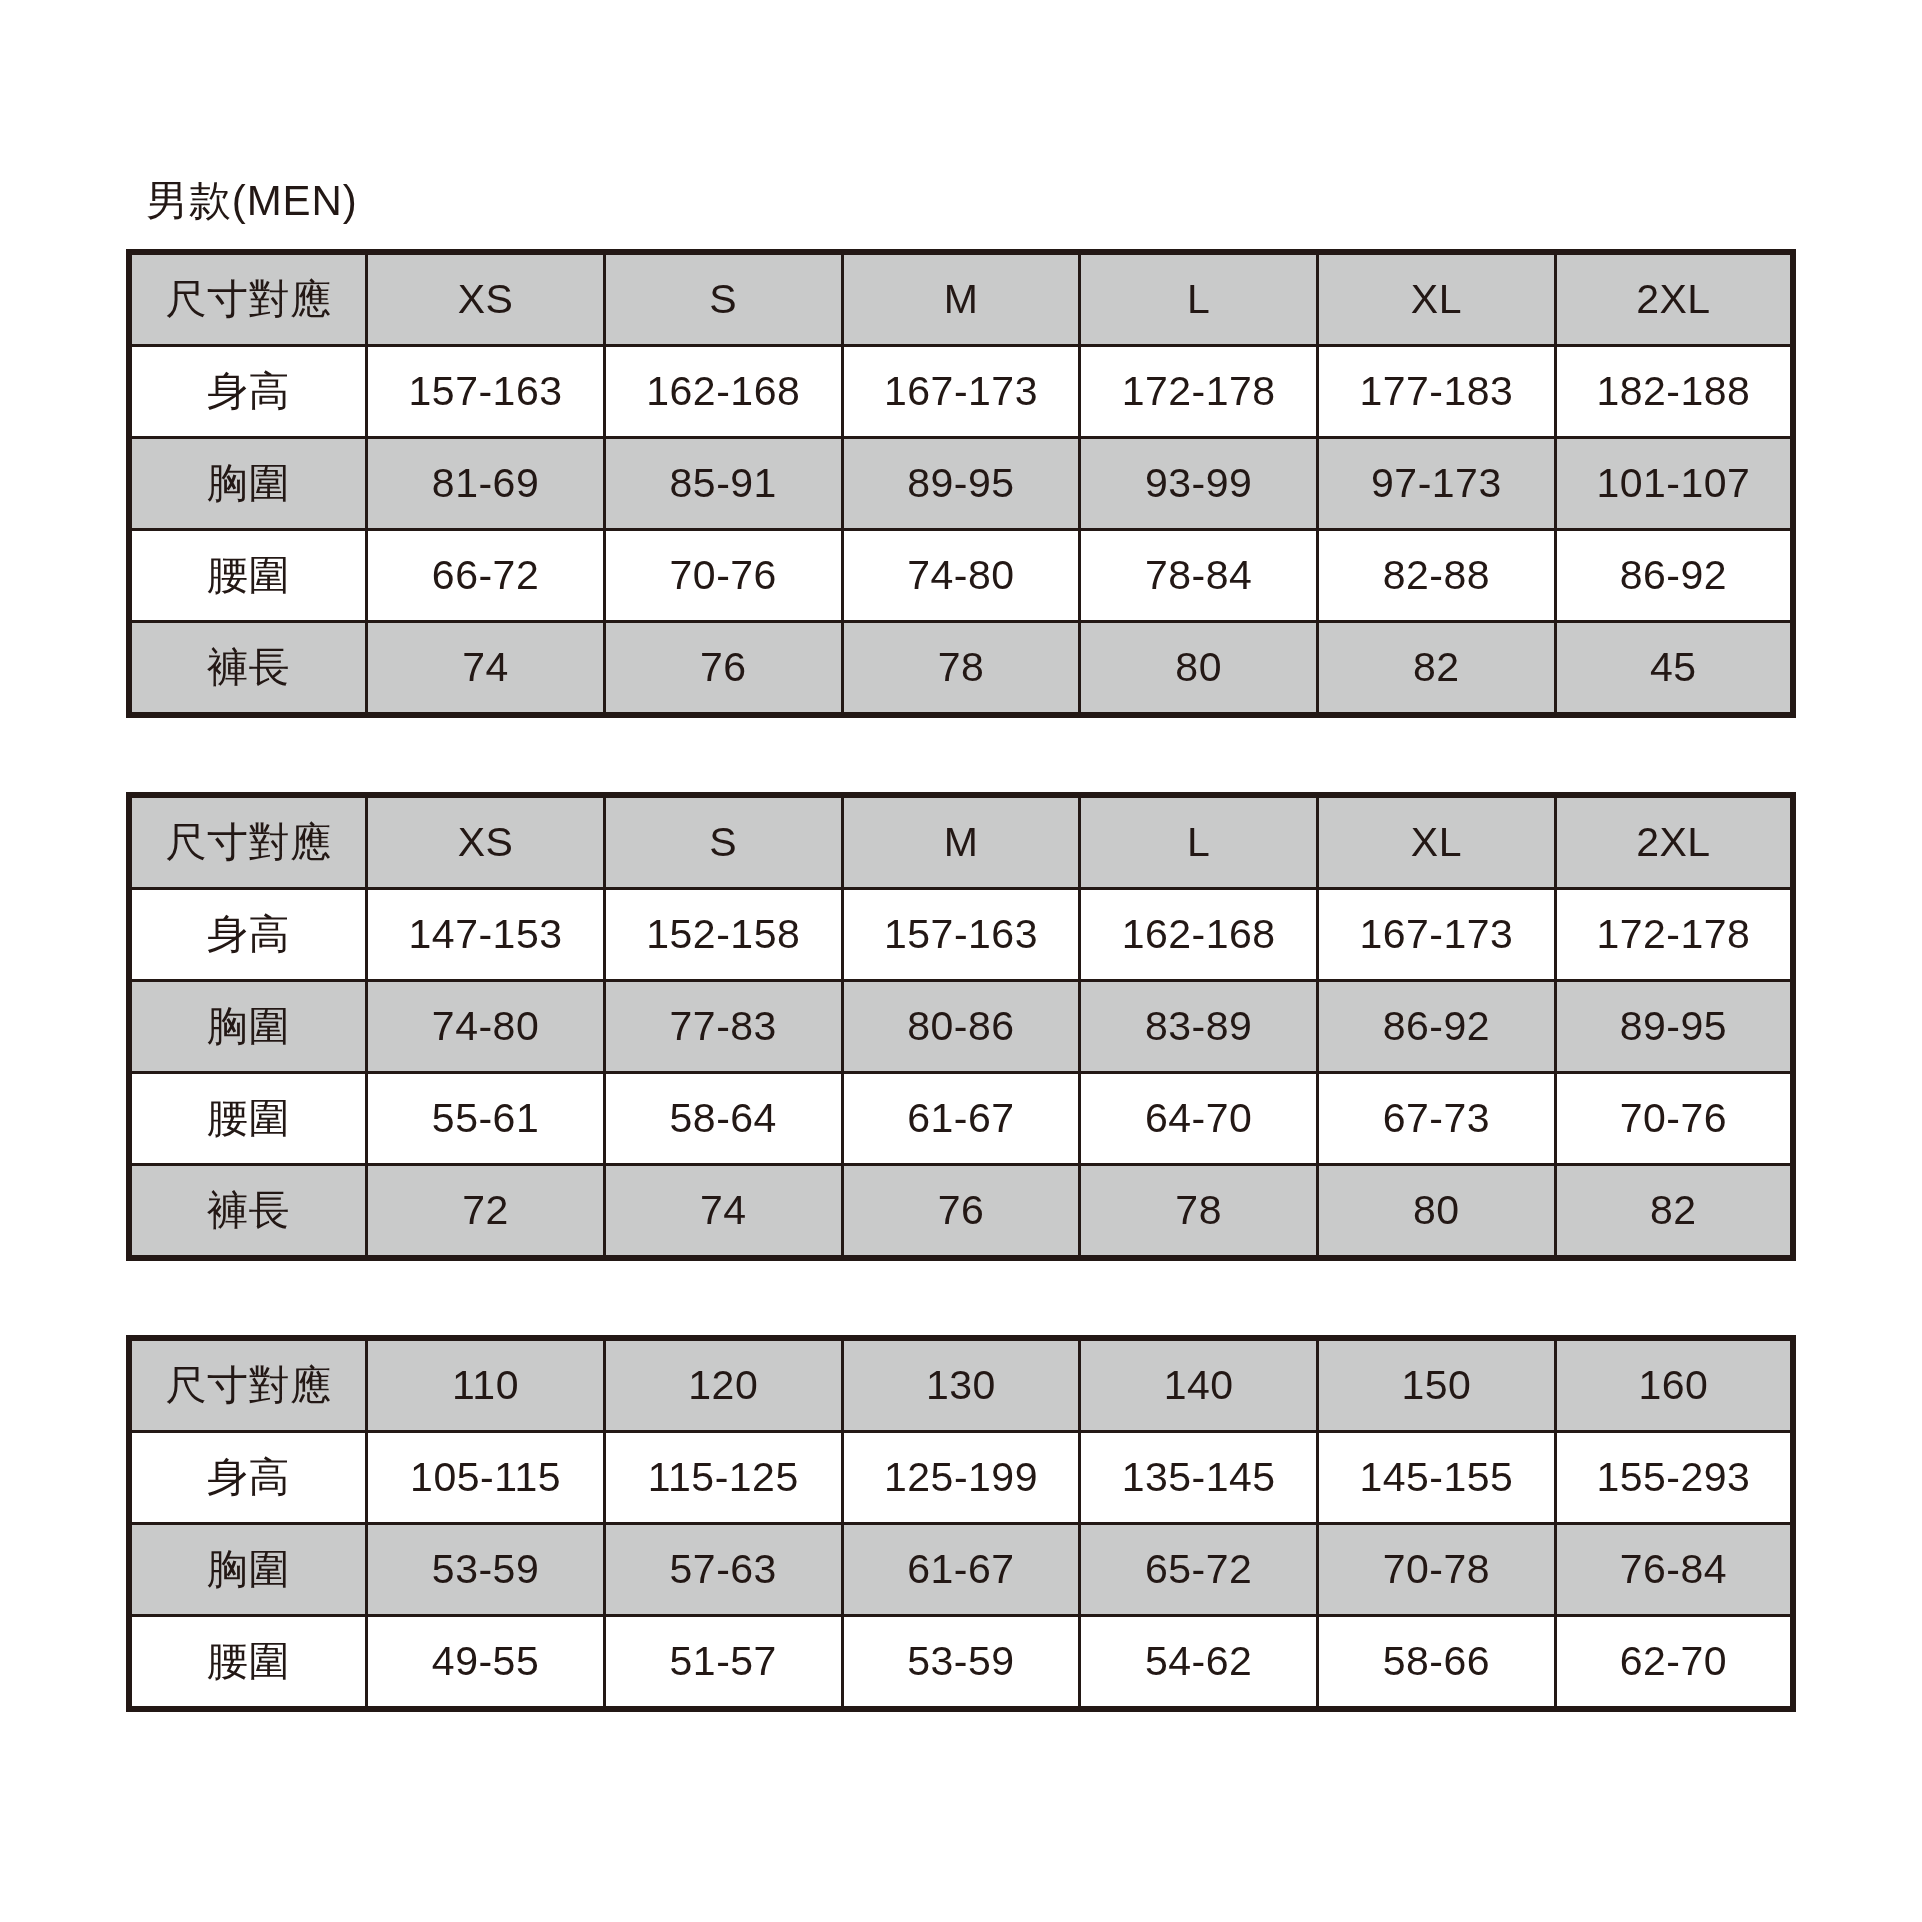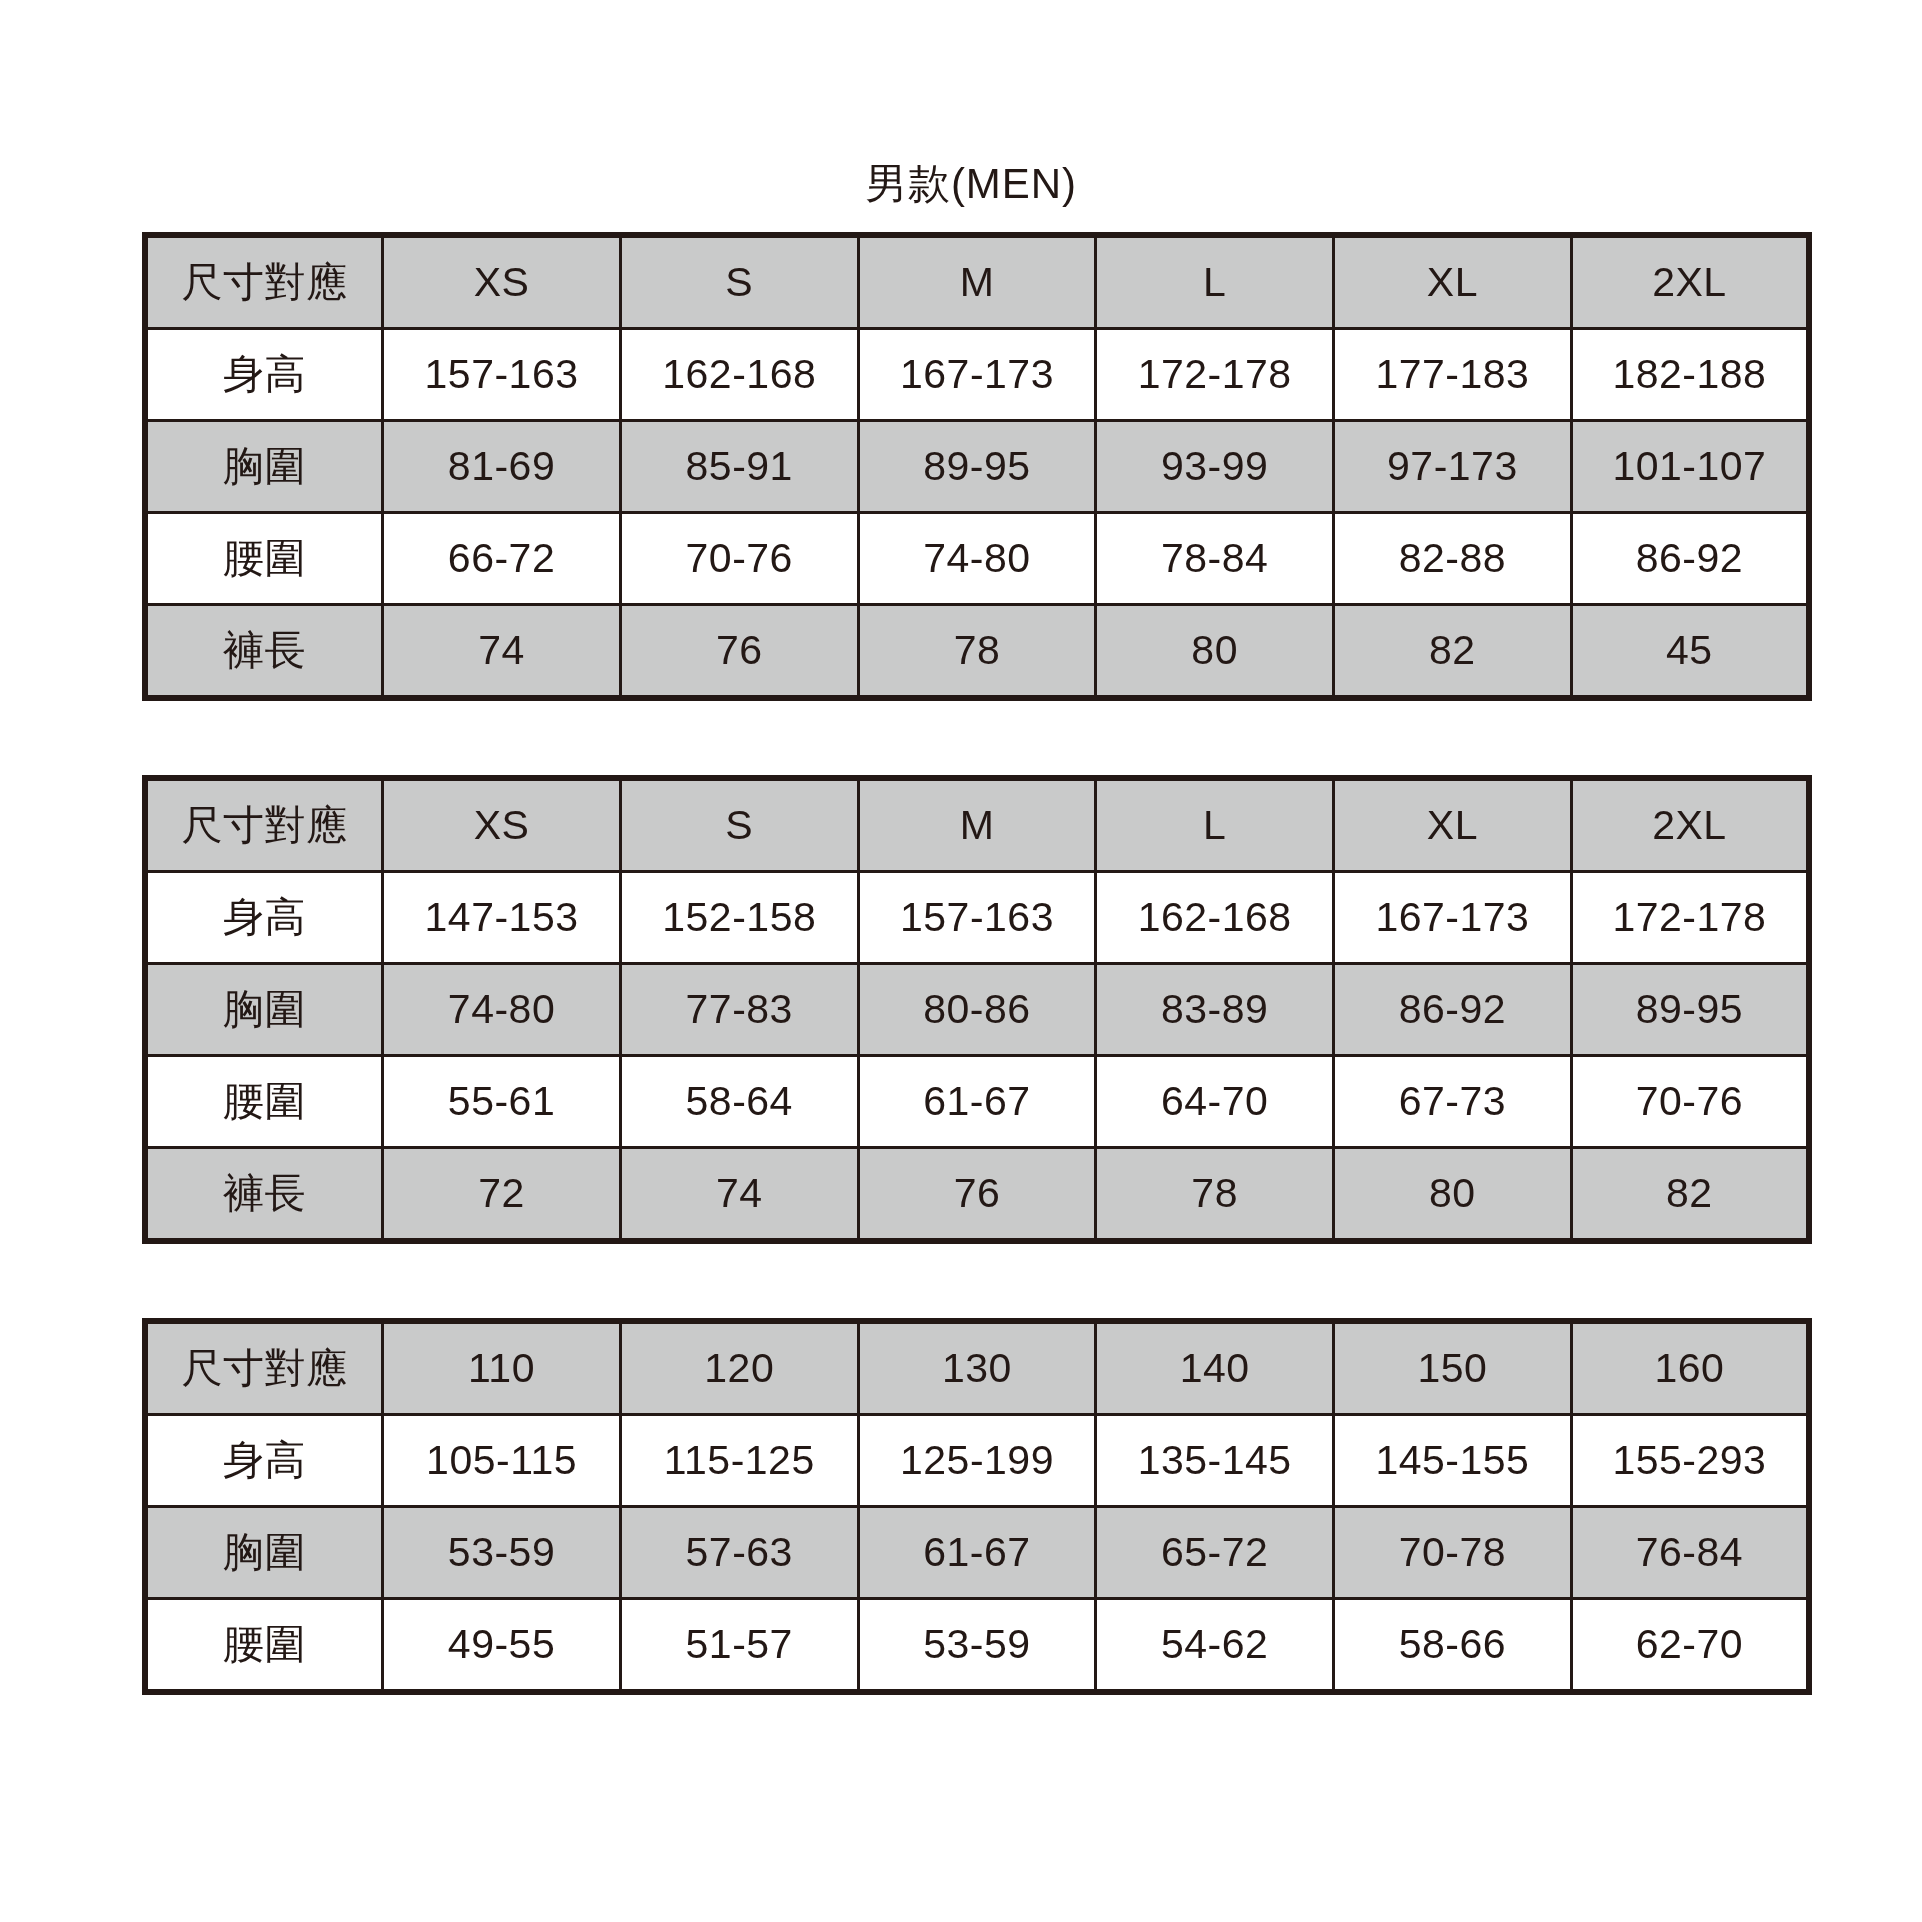--- a/index.html
+++ b/index.html
@@ -5,25 +5,25 @@
   html,body{margin:0;padding:0;background:#ffffff;}
   body{
     width:1922px;height:1922px;overflow:hidden;
     font-family:"Liberation Sans","DejaVu Sans",sans-serif;
     color:#231815;
   }
   .wrap{padding:162px 126px 0 126px;box-sizing:border-box;}
   .section{margin:0;}
   .section-title{
     font-size:42px;line-height:44px;font-weight:500;
-    color:#231815;margin:0 0 26px 20px;letter-spacing:0.9px;text-align:center;
+    color:#231815;margin:17px 0 26px 20px;letter-spacing:0.9px;
   }
   table.size-table{
     width:100%;border-collapse:collapse;table-layout:fixed;
-    border:6.5px solid #231815;margin:0 0 74px 16px;background:#ffffff;
+    border:6.5px solid #231815;margin:0 0 74px 0;background:#ffffff;
   }
   table.size-table td{
     border:3.7px solid #231815;
     height:89px;padding:0;
     text-align:center;vertical-align:middle;
     font-size:41px;color:#231815;background:#ffffff;
     letter-spacing:0.5px;
   }
   tr.shaded td{background:#c9caca;}
   td.label-cell{font-size:40px;}

